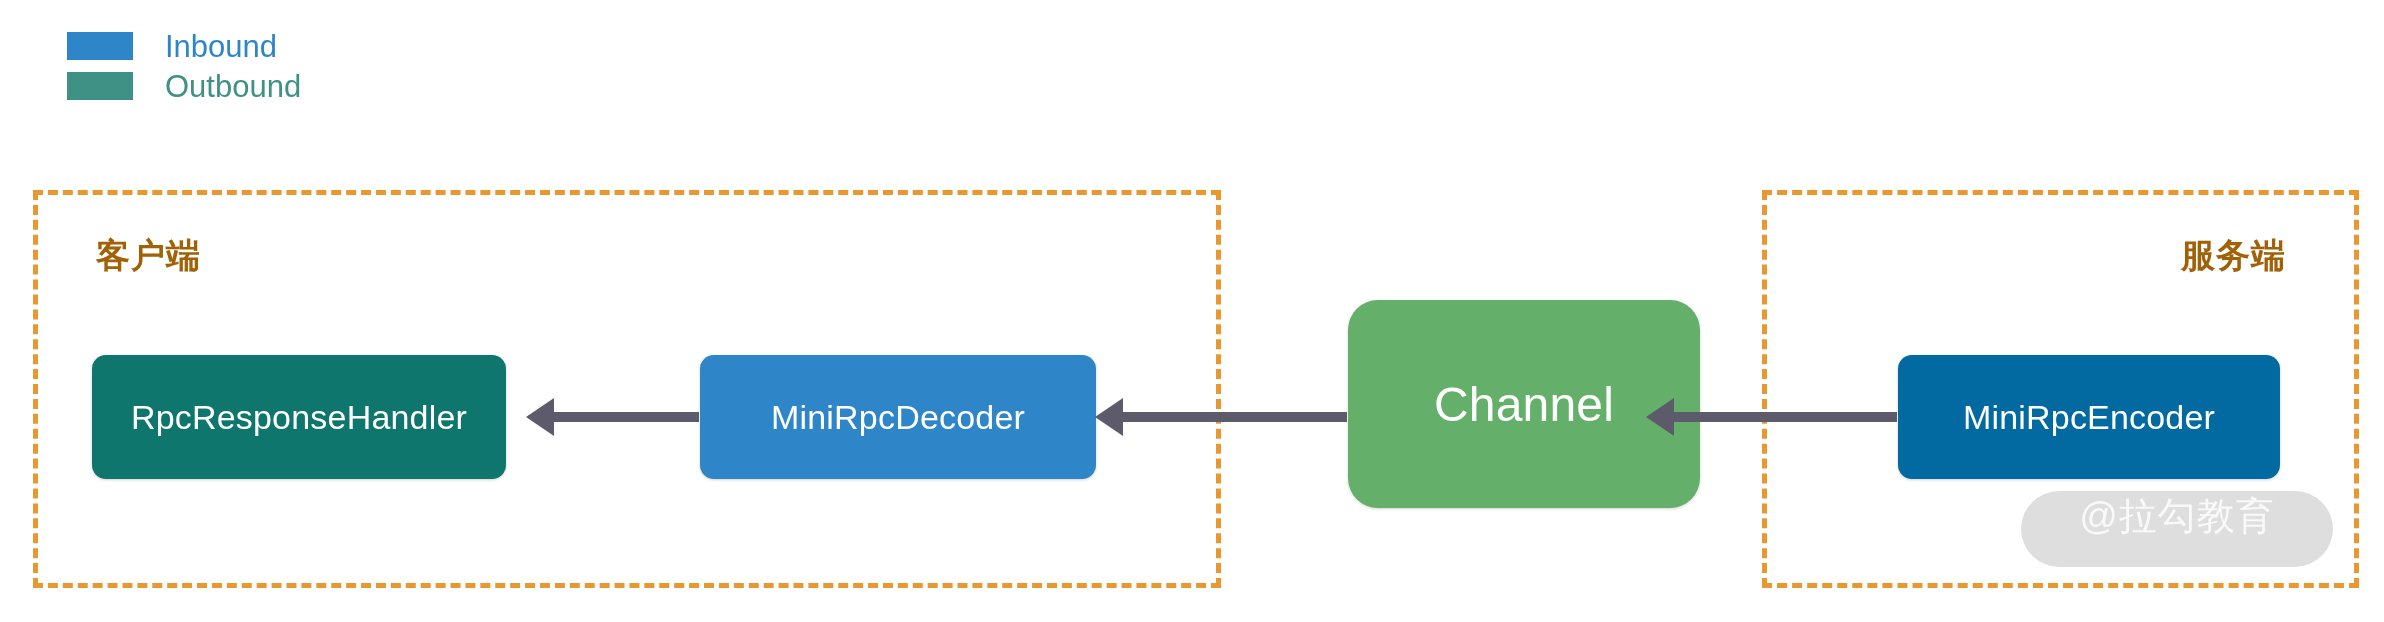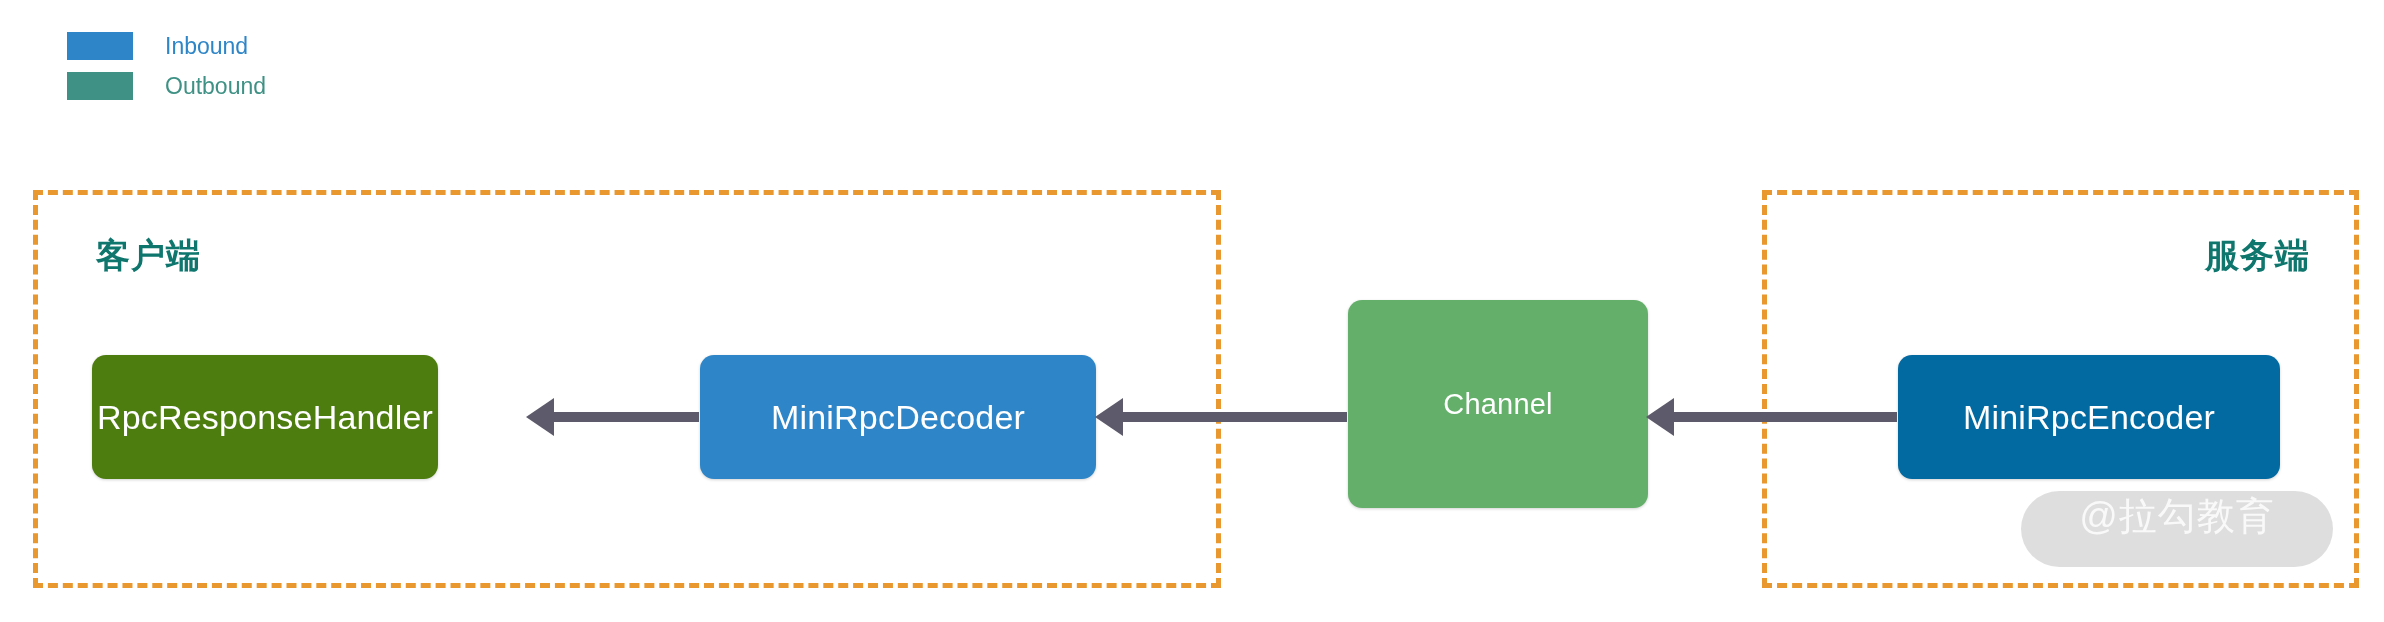--- a/index.html
+++ b/index.html
@@ -29,77 +29,78 @@
     align-items: center;
     height: 40px;
   }
   .legend-swatch {
     width: 66px;
     height: 28px;
     flex: 0 0 auto;
   }
   .legend-label {
     margin-left: 32px;
-    font-size: 23px;
+    font-size: 31px;
     line-height: 1;
     white-space: nowrap;
   }
   .legend-row.inbound  .legend-swatch { background: #2E86C8; }
   .legend-row.inbound  .legend-label  { color: #2E86C8; }
   .legend-row.outbound .legend-swatch { background: #3E9184; }
   .legend-row.outbound .legend-label  { color: #3E9184; }
 
   
   .zone {
     position: absolute;
     border: 5px dashed #E8982E;
     box-sizing: border-box;
     background: transparent;
   }
   .zone-label {
     position: absolute;
     top: 38px;
     font-size: 34px;
     font-weight: bold;
-    color: #0f766e;
+    color: #a16207;
     white-space: nowrap;
     letter-spacing: 1px;
   }
   #zone-client       { left: 33px;  top: 190px; width: 1188px; height: 398px; }
   #zone-client  .zone-label { left: 58px; }
   #zone-server       { left: 1762px; top: 190px; width: 597px; height: 398px; }
-  #zone-server  .zone-label { right: 44px; }
+  #zone-server  .zone-label { right: 68px; }
 
   
   .node {
     position: absolute;
     box-sizing: border-box;
     border-radius: 14px;
     display: flex;
     align-items: center;
     justify-content: center;
     color: #ffffff;
     font-size: 34px;
     letter-spacing: 0.2px;
     white-space: nowrap;
     box-shadow: 0 1px 3px rgba(0,0,0,0.18);
   }
   #node-rpcresponsehandler {
-    left: 92px; top: 355px; width: 346px; height: 124px;
-    background: #4d7c0f;
+    left: 92px; top: 355px; width: 414px; height: 124px;
+    background: #0f766e;
   }
   #node-minirpcdecoder {
     left: 700px; top: 355px; width: 396px; height: 124px;
     background: #2E86C8;
     text-align: center;
   }
   #node-channel {
-    left: 1348px; top: 300px; width: 300px; height: 208px;
+    left: 1348px; top: 300px; width: 352px; height: 208px;
     background: #64B06A;
-    font-size: 29px;
+    font-size: 48px;
+    border-radius: 30px;
   }
   #node-minirpcencoder {
     left: 1898px; top: 355px; width: 382px; height: 124px;
     background: #0369a1;
   }
 
   
   .arrow {
     position: absolute;
     height: 10px;

